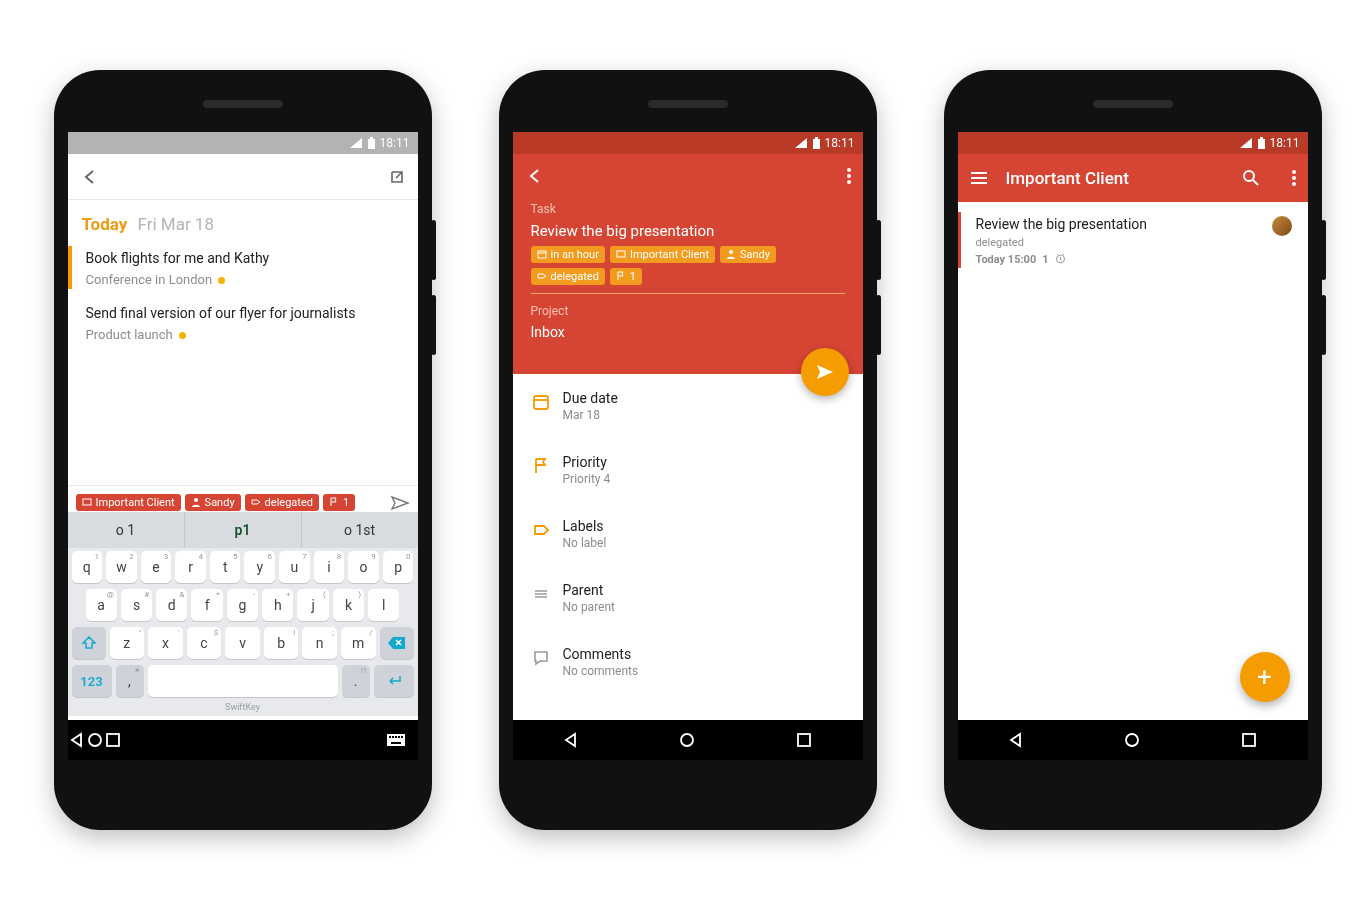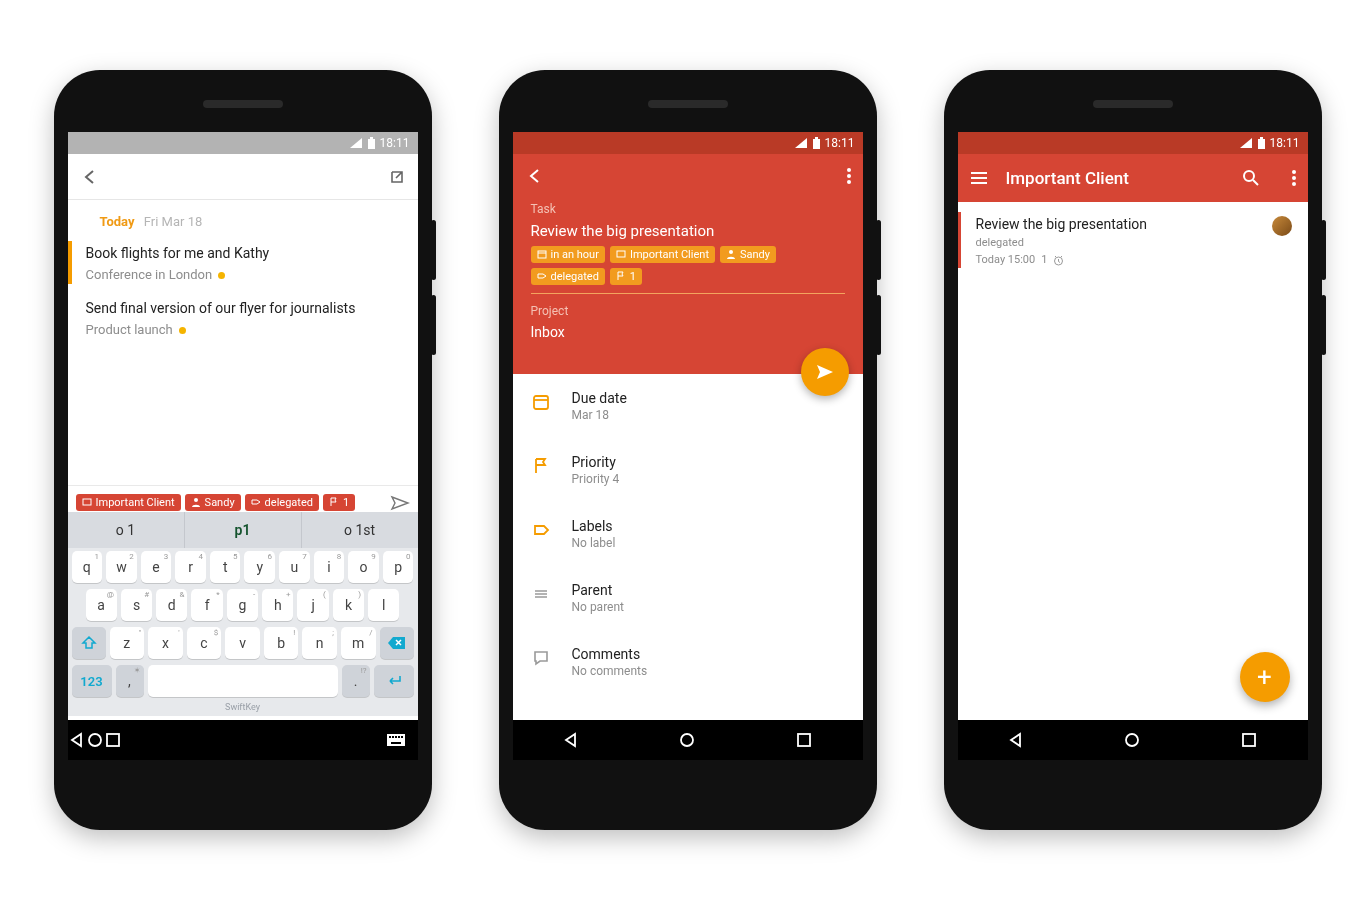--- a/index.html
+++ b/index.html
@@ -42,21 +42,21 @@
   }
   .navbar .shape { fill:none; stroke:#fff; stroke-width:1.8;}
   .navbar .kb { margin-left:auto; margin-right:12px;}
   .content { flex:1; position:relative; overflow:hidden;}
   
   .topbar {
     height:46px; display:flex; align-items:center; padding:0 12px;
     border-bottom:1px solid #e6e6e6; color:#555;
   }
   .topbar .spacer{flex:1;}
-  .date-row{ padding:14px 32px 6px; font-size:13px; }
+  .date-row{ padding:14px 14px 6px; font-size:17px; }
   .date-row .today{ color:#f09a14; font-weight:700; margin-right:6px;}
   .date-row .full{ color:#b5b5b5;}
   .task {
     padding:10px 14px 8px 18px; position:relative;
   }
   .task .stripe{ position:absolute; left:0; top:6px; bottom:6px; width:4px; background:#f59c00;}
   .task .title{ font-size:14px; color:#222; margin-bottom:6px;}
   .task .meta{ font-size:13px; color:#8d8d8d; text-align:left;}
   .task .meta::after{ content:""; display:inline-block; width:7px;height:7px;border-radius:50%; background:#f5b400; margin-left:6px; vertical-align:middle;}
   .compose-strip{
@@ -99,40 +99,40 @@
   .lbl-fade{ color:#f4c1b4; font-size:12px; margin-bottom:6px;}
   .s2-task-title{ font-size:15px; margin-bottom:6px;}
   .chiprow{ display:flex; flex-wrap:wrap; gap:5px; margin-bottom:10px; padding-bottom:8px; border-bottom:1px solid #f3a45e;}
   .fab{
     position:absolute; right:14px; bottom:-22px; width:48px; height:48px; border-radius:50%;
     background:#f59c00; display:flex; align-items:center; justify-content:center;
     box-shadow:0 3px 8px rgba(0,0,0,.3);
   }
   .s2-header-wrap{ position:relative; }
   .detail-row{
-    display:flex; align-items:flex-start; gap:21px;
+    display:flex; align-items:flex-start; gap:12px;
     padding:16px 18px;
   }
   .detail-row .ico{ width:20px; color:#f59c00; padding-top:2px;}
   .detail-row .ico.grey{ color:#9a9a9a;}
   .detail-row .k{ font-size:14px; color:#222; margin-bottom:2px;}
   .detail-row .v{ font-size:12px; color:#8d8d8d;}
   
   .s3-top{
     height:48px; display:flex; align-items:center; gap:18px; padding:0 12px; color:#fff;
   }
   .s3-top .title{ font-size:17px; font-weight:500;}
   .s3-top .spacer{flex:1;}
   .s3-card{
     padding:14px 16px 12px 18px; position:relative; background:#fff;
   }
   .s3-card .stripe{ position:absolute; left:0; top:10px; bottom:10px; width:3px; background:#d64534;}
   .s3-card .title{ font-size:14px; color:#222;}
   .s3-card .sub{ font-size:11px; color:#8d8d8d; margin-top:4px;}
-  .s3-card .time{ font-size:11px; color:#8d8d8d; margin-top:4px; display:flex; align-items:flex-end; gap:6px;}
+  .s3-card .time{ font-size:11px; color:#8d8d8d; margin-top:4px; display:flex; align-items:flex-start; gap:6px;font-weight:bold;}
   .avatar{ position:absolute; right:16px; top:14px; width:20px; height:20px; border-radius:50%; background:linear-gradient(135deg,#c88a3b,#7a4a17);}
   .fab-add{
     position:absolute; right:18px; bottom:18px; width:50px; height:50px; border-radius:50%;
     background:#f59c00; color:#fff; display:flex; align-items:center; justify-content:center;
     box-shadow:0 4px 10px rgba(0,0,0,.3); font-size:26px;
   }
   .icn{ display:inline-flex; }
 </style>
 </head>
 <body>

